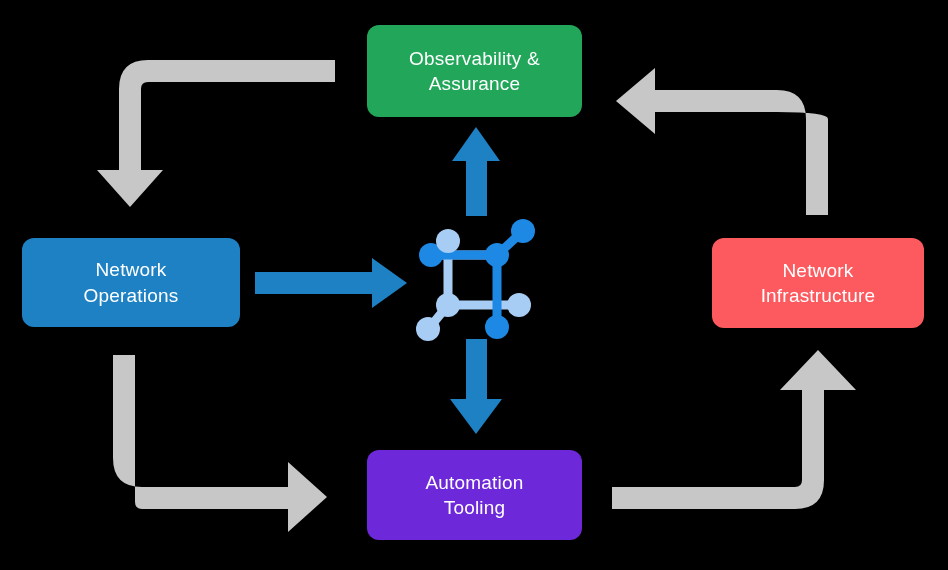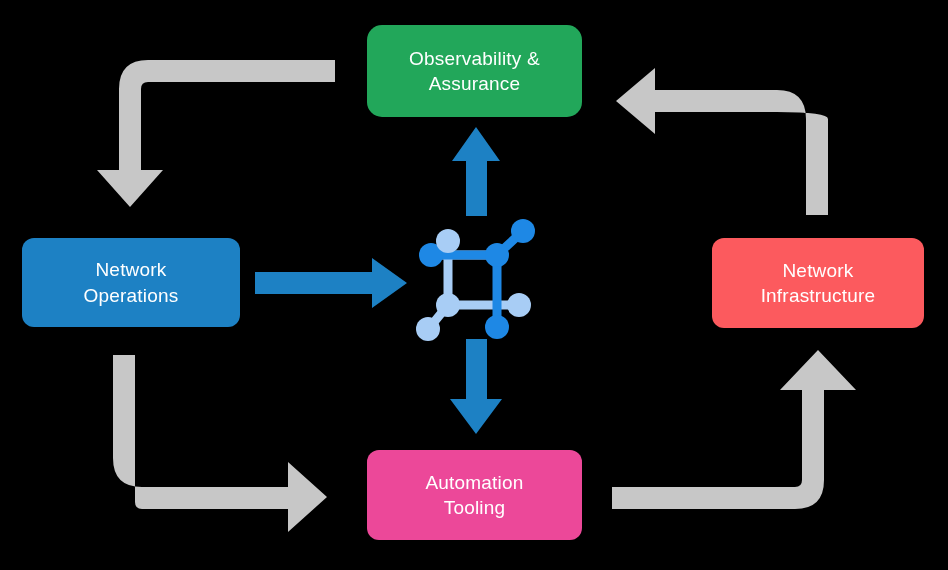--- a/index.html
+++ b/index.html
@@ -41,24 +41,24 @@
     letter-spacing: 0.2px;
     box-sizing: border-box;
     padding: 4px 10px;
     font-family: "Liberation Sans", sans-serif;
     user-select: none;
   }
   .node-label {
     white-space: pre-line;
     display: block;
   }
-  #box-observability { left: 367px; top: 25px;  width: 215px; height: 92px; background: #22a75a; border-radius: 15px; }
+  #box-observability { left: 367px; top: 25px;  width: 215px; height: 92px; background: #22a75a; }
   #box-operations    { left: 22px;  top: 238px; width: 218px; height: 89px; background: #1d81c4; }
   #box-infrastructure{ left: 712px; top: 238px; width: 212px; height: 90px; background: #fc5a5e; }
-  #box-automation    { left: 367px; top: 450px; width: 215px; height: 90px; background: #ec4899; }
+  #box-automation    { left: 367px; top: 450px; width: 215px; height: 90px; background: #6d28d9; }
   .center-icon {
     position: absolute;
     left: 415px;
     top: 215px;
     width: 125px;
     height: 130px;
   }
 </style>
 </head>
 <body>

